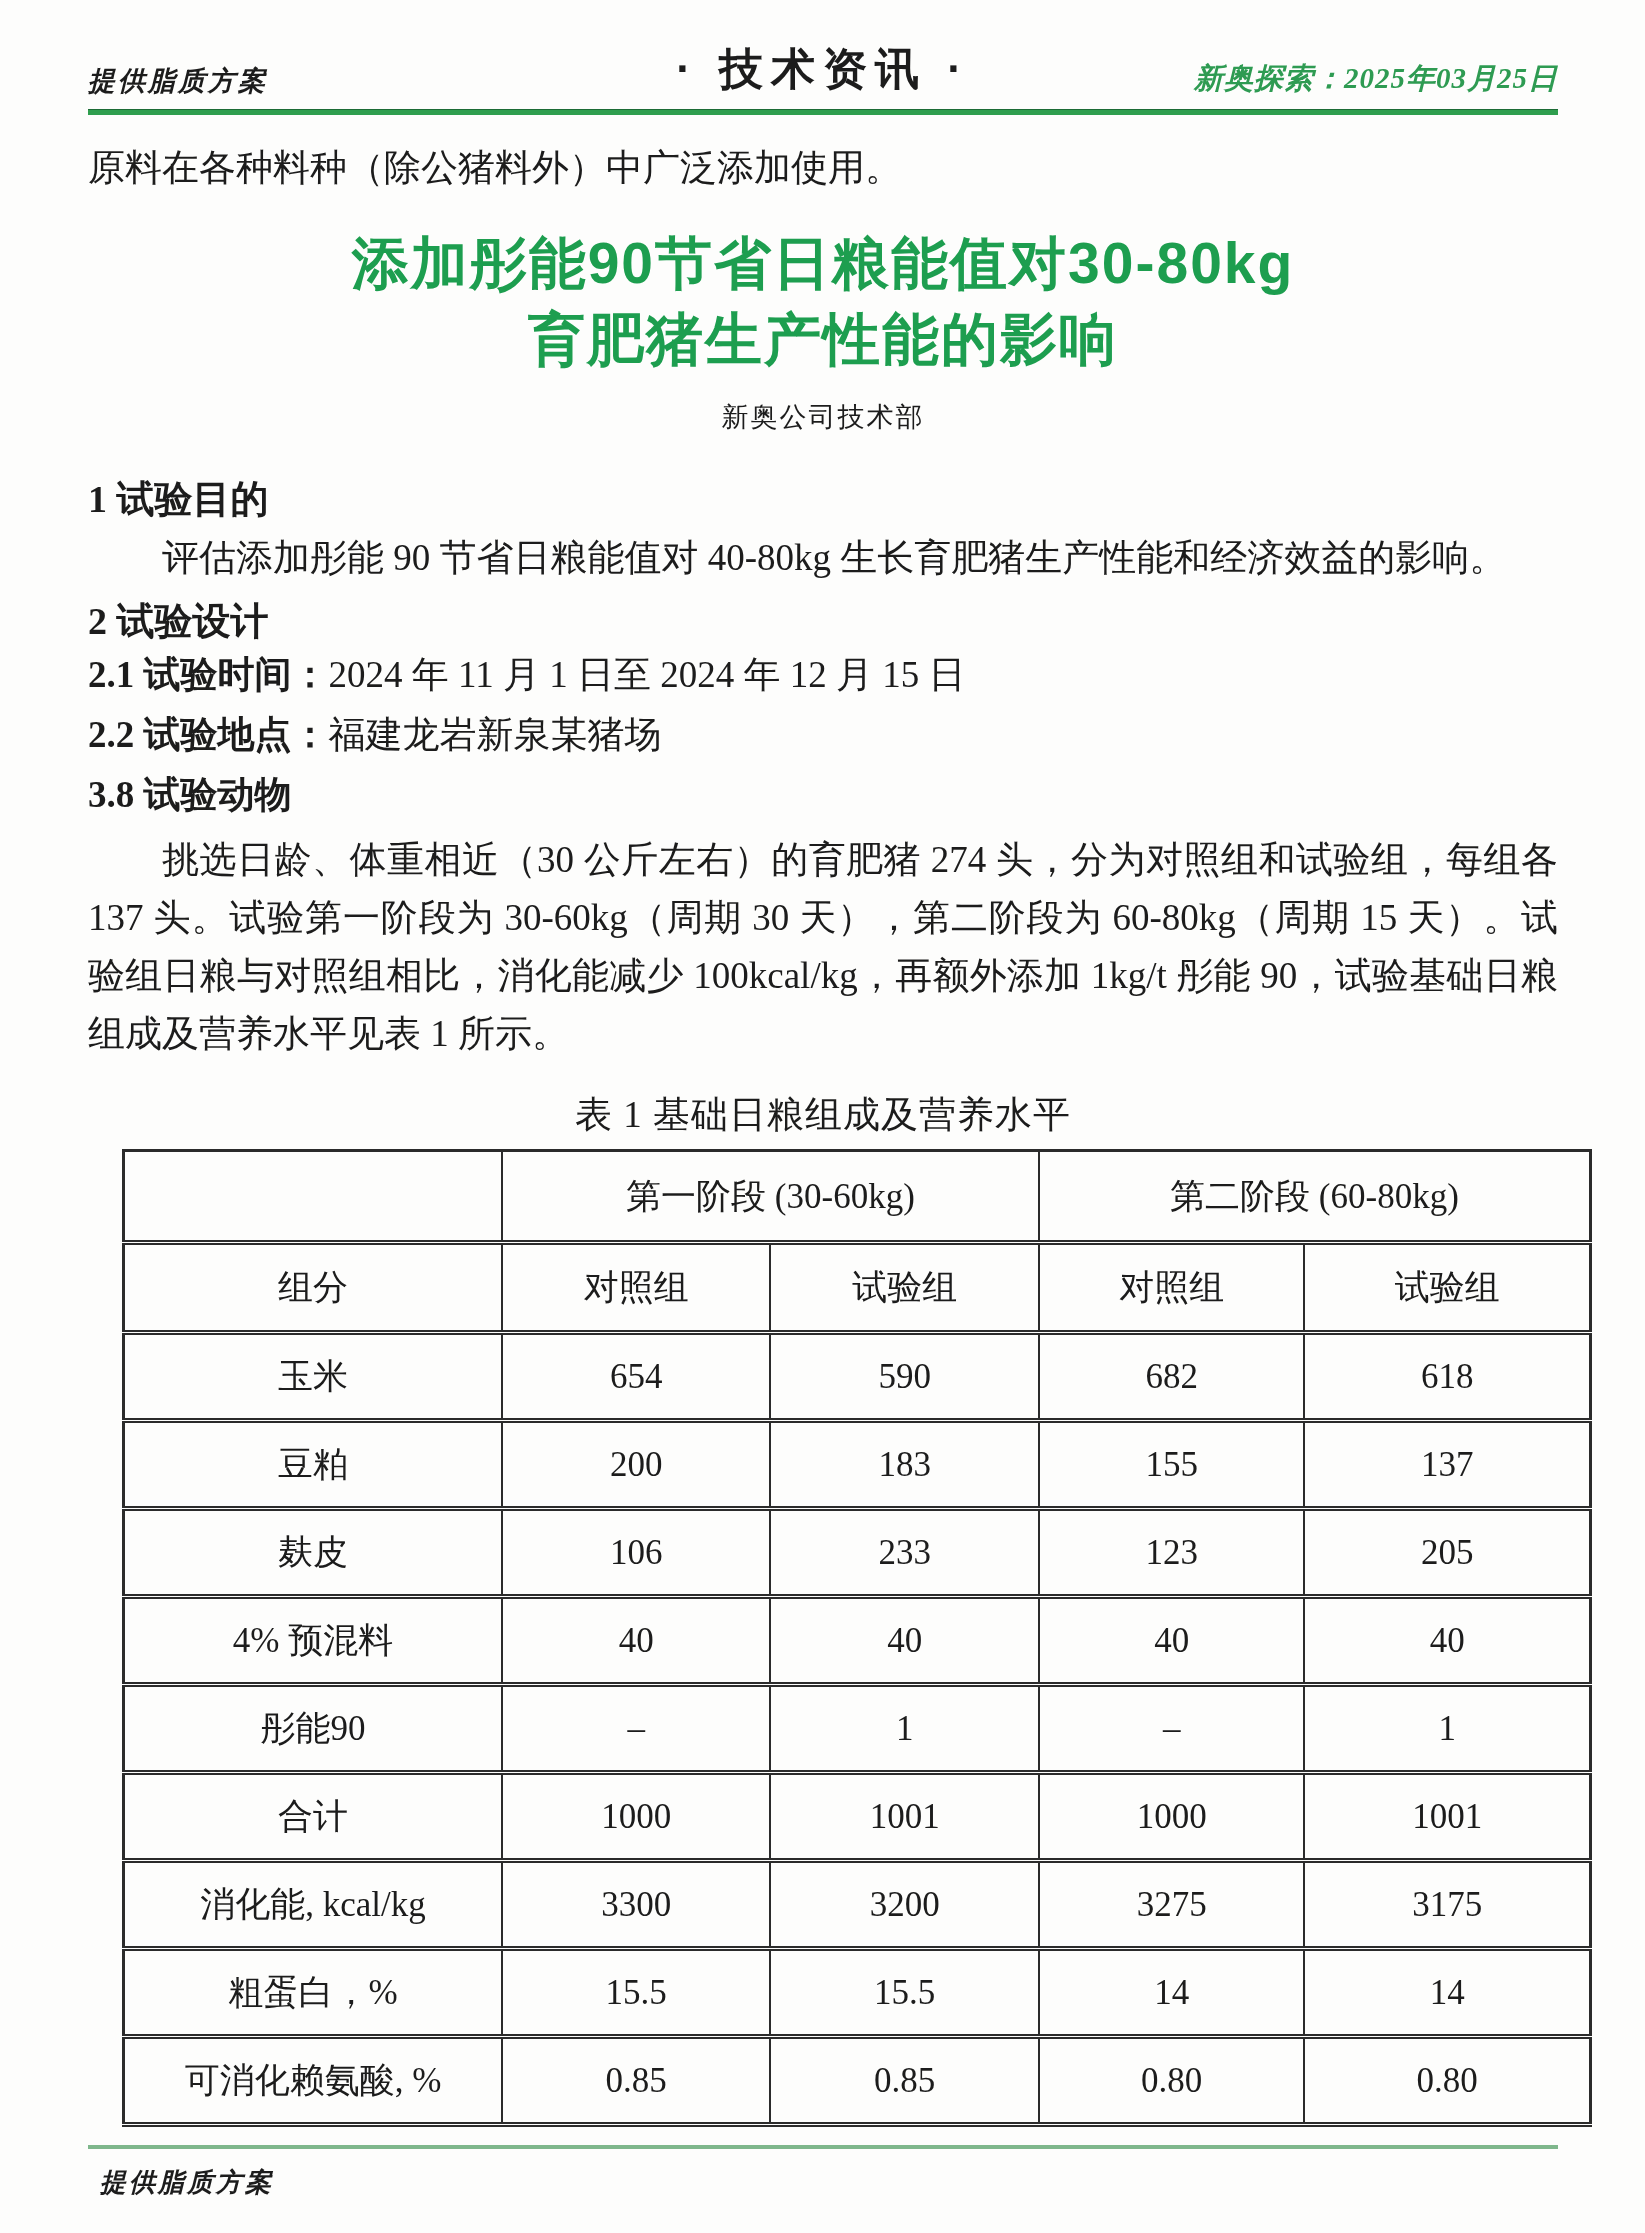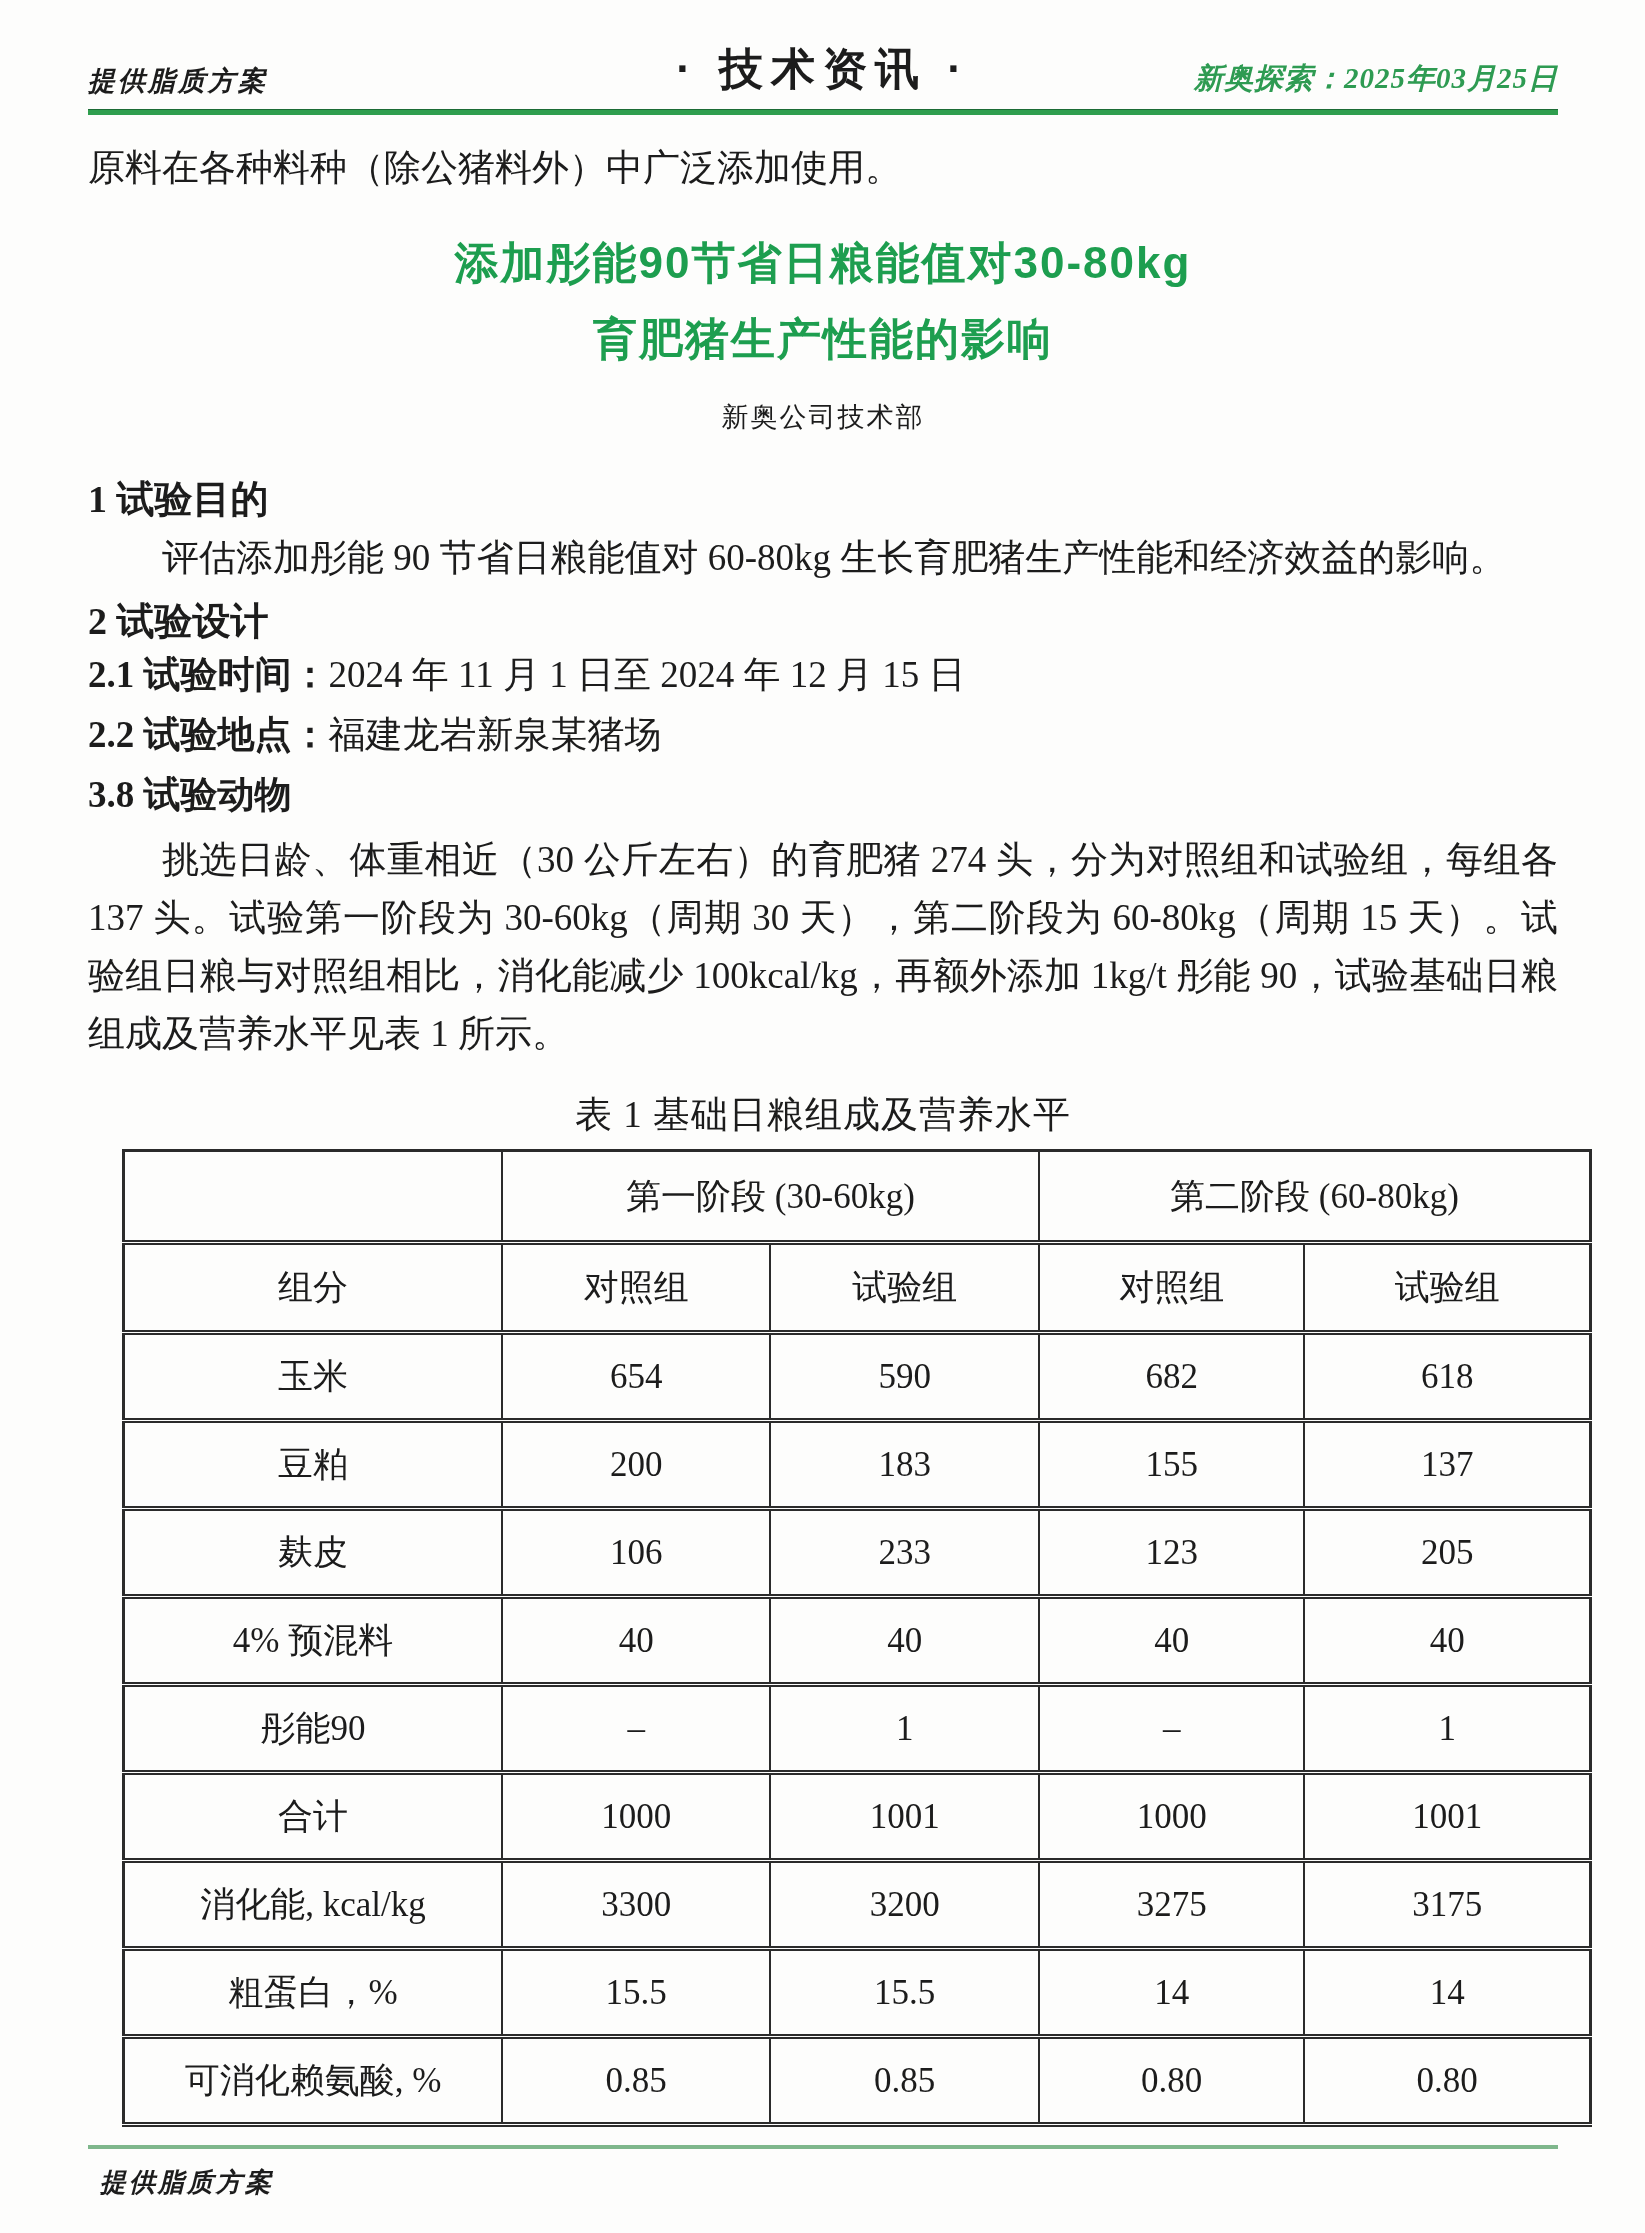--- a/index.html
+++ b/index.html
@@ -19,21 +19,21 @@
   .hdr-left{flex:1;font-size:27px;font-weight:bold;font-style:italic;letter-spacing:3px;}
   .hdr-center{flex:0 0 auto;font-family:"Liberation Sans","DejaVu Sans",sans-serif;
     font-size:44px;font-weight:900;letter-spacing:8px;}
   .hdr-right{flex:1;text-align:right;font-size:29px;font-weight:bold;font-style:italic;
     color:#2e9b52;letter-spacing:1px;}
   .hdr-rule{height:5px;background:#2f9e4e;margin-top:10px;border-top:1px solid #1c6b35;}
   
   .intro{font-size:37px;line-height:50px;margin:28px 0 0 0;}
   .doc-title{margin:32px 0 0 0;text-align:center;color:#1d9e4f;
     font-family:"Liberation Sans","DejaVu Sans",sans-serif;
-    font-weight:900;font-size:44px;line-height:76px;letter-spacing:2px;}
+    font-weight:900;font-size:57px;line-height:76px;letter-spacing:2px;}
   .byline{margin:22px 0 0 0;text-align:center;font-size:27px;letter-spacing:2px;}
   .h2{font-size:38px;font-weight:bold;margin:40px 0 0 0;line-height:48px;}
   .h2.tight{margin-top:10px;}
   .para{font-size:37px;line-height:58px;text-align:justify;text-indent:2em;margin:6px 0 0 0;}
   .subline{font-size:37px;line-height:60px;margin:0;}
   .subline b{font-weight:bold;}
   .subhead{font-size:37px;line-height:60px;margin:0;font-weight:bold;}
   
   .caption{margin:30px 0 0 0;text-align:center;font-size:37px;line-height:44px;letter-spacing:1px;}
   table.diet{width:100%;border-collapse:collapse;table-layout:fixed;margin-top:12px;
@@ -64,21 +64,21 @@
 
   <p class="intro">原料在各种料种（除公猪料外）中广泛添加使用。</p>
 
   <div class="doc-title">
     <div>添加彤能90节省日粮能值对30-80kg</div>
     <div>育肥猪生产性能的影响</div>
   </div>
   <div class="byline">新奥公司技术部</div>
 
   <p class="h2">1 试验目的</p>
-  <p class="para">评估添加彤能 90 节省日粮能值对 60-80kg 生长育肥猪生产性能和经济效益的影响。</p>
+  <p class="para">评估添加彤能 90 节省日粮能值对 40-80kg 生长育肥猪生产性能和经济效益的影响。</p>
 
   <p class="h2 tight">2 试验设计</p>
   <p class="subline"><b>2.1 试验时间：</b><span>2024 年 11 月 1 日至 2024 年 12 月 15 日</span></p>
   <p class="subline"><b>2.2 试验地点：</b><span>福建龙岩新泉某猪场</span></p>
   <p class="subhead">3.8 试验动物</p>
   <p class="para">挑选日龄、体重相近（30 公斤左右）的育肥猪 274 头，分为对照组和试验组，每组各 137 头。试验第一阶段为 30-60kg（周期 30 天），第二阶段为 60-80kg（周期 15 天）。试验组日粮与对照组相比，消化能减少 100kcal/kg，再额外添加 1kg/t 彤能 90，试验基础日粮组成及营养水平见表 1 所示。</p>
 
   <div class="caption">表 1  基础日粮组成及营养水平</div>
 
   <table class="diet">

